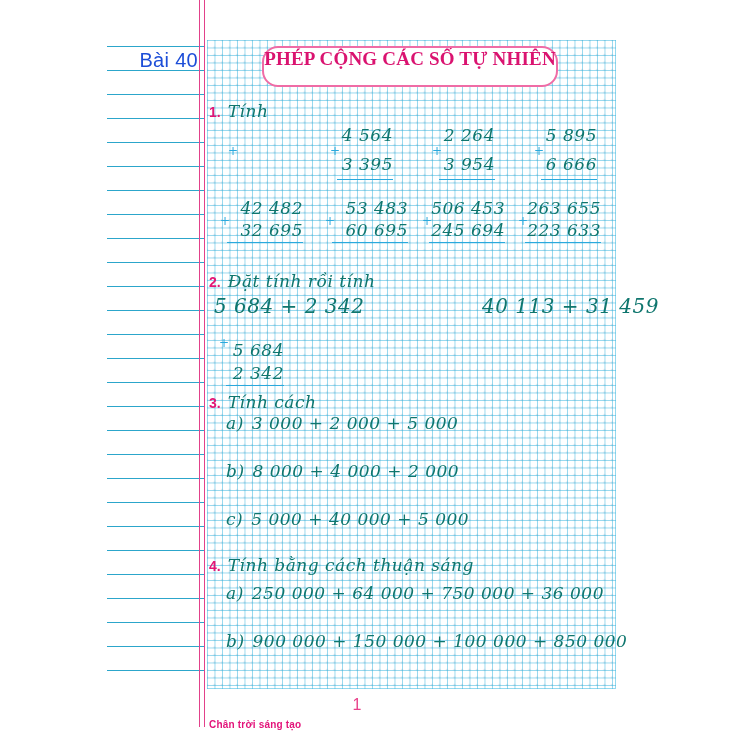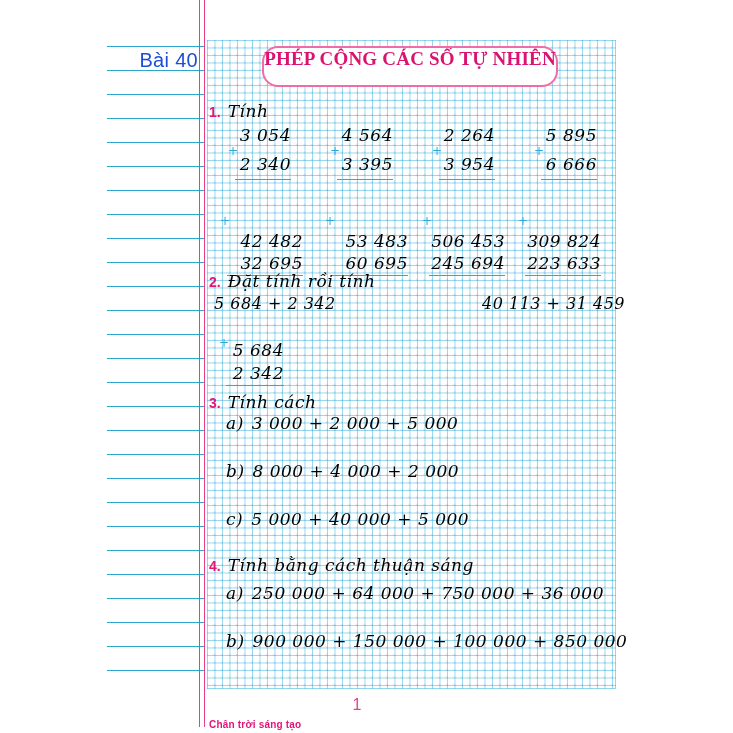--- a/index.html
+++ b/index.html
@@ -37,37 +37,37 @@
   .banner{
     position:absolute;left:262px;top:46px;width:292px;height:37px;
     background:#ffffff;border:2.5px solid #ef6ca6;border-radius:16px;
     display:flex;justify-content:center;
     color:#da1370;font-family:"Liberation Serif",serif;
     font-size:19px;font-weight:600;letter-spacing:.2px;white-space:nowrap;
   }
   .ex-head{position:absolute;display:flex;align-items:baseline;gap:7px;}
   .ex-num{color:#e31575;font-size:14px;font-weight:700;}
   .hand{
-    color:#000000;font-family:"DejaVu Serif",serif;font-style:italic;
+    color:#0f766e;font-family:"DejaVu Serif",serif;font-style:italic;
     letter-spacing:.5px;white-space:nowrap;
   }
   .ex-title{font-size:17px;}
   
   .vprob{position:absolute;}
   .vprob .plus{
     position:absolute;left:0;color:#2aa9dd;font-family:"DejaVu Serif",serif;
     font-size:12px;font-style:italic;
   }
   .vprob .nums{margin-left:13px;display:flex;flex-direction:column;align-items:flex-end;}
   .vprob .num{font-size:17px;display:flex;align-items:center;}
   .vprob .vrule{border-top:1.6px solid #2aa9dd;margin-left:-3px;margin-top:1px;}
   .r1 .num{height:29px;} .r1 .nums{width:50px;} .r1 .plus{top:24px;} .r1 .vrule{width:56px;}
-  .r2 .num{height:22px;} .r2 .nums{width:70px;margin-top:33px;} .r2 .plus{top:17px;} .r2 .vrule{width:76px;}
+  .r2 .num{height:22px;} .r2 .nums{width:70px;} .r2 .plus{top:17px;} .r2 .vrule{width:76px;}
   .rw .num{height:23px;} .rw .nums{width:52px;margin-top:20px;} .rw .plus{top:18px;} .rw .vrule{width:58px;}
-  .hprob{position:absolute;font-size:16px;}
+  .hprob{position:absolute;font-size:20px;}
   .ex-item{position:absolute;display:flex;gap:8px;font-size:17px;}
   .footer-brand{
     position:absolute;left:209px;top:719px;color:#e3137a;
     font-size:10px;font-weight:700;letter-spacing:.2px;
   }
   .page-number{
     position:absolute;left:344px;top:696px;width:26px;text-align:center;
     color:#e8418a;font-size:16px;
   }
 </style>
@@ -86,25 +86,20 @@
     <span>PHÉP CỘNG CÁC SỐ TỰ NHIÊN</span>
   </div>
 
   <div class="ex-head" style="left:209px;top:101px;">
     <span class="ex-num">1.</span>
     <span class="hand ex-title">Tính</span>
   </div>
 
   <div class="vprob r1" style="left:228px;top:120px;">
     <span class="plus">+</span>
-    <div class="nums">
-      <span class="num hand">3 054</span>
-      <span class="num hand">2 340</span>
-      <div class="vrule"></div>
-    </div>
   </div>
   <div class="vprob r1" style="left:330px;top:120px;">
     <span class="plus">+</span>
     <div class="nums">
       <span class="num hand">4 564</span>
       <span class="num hand">3 395</span>
       <div class="vrule"></div>
     </div>
   </div>
   <div class="vprob r1" style="left:432px;top:120px;">
@@ -144,21 +139,21 @@
     <span class="plus">+</span>
     <div class="nums">
       <span class="num hand">506 453</span>
       <span class="num hand">245 694</span>
       <div class="vrule"></div>
     </div>
   </div>
   <div class="vprob r2" style="left:518px;top:197px;">
     <span class="plus">+</span>
     <div class="nums">
-      <span class="num hand">309 824</span>
+      <span class="num hand">263 655</span>
       <span class="num hand">223 633</span>
       <div class="vrule"></div>
     </div>
   </div>
 
   <div class="ex-head" style="left:209px;top:271px;">
     <span class="ex-num">2.</span>
     <span class="hand ex-title">Đặt tính rồi tính</span>
   </div>
   <span class="hprob hand" style="left:214px;top:294px;">5 684 + 2 342</span>

